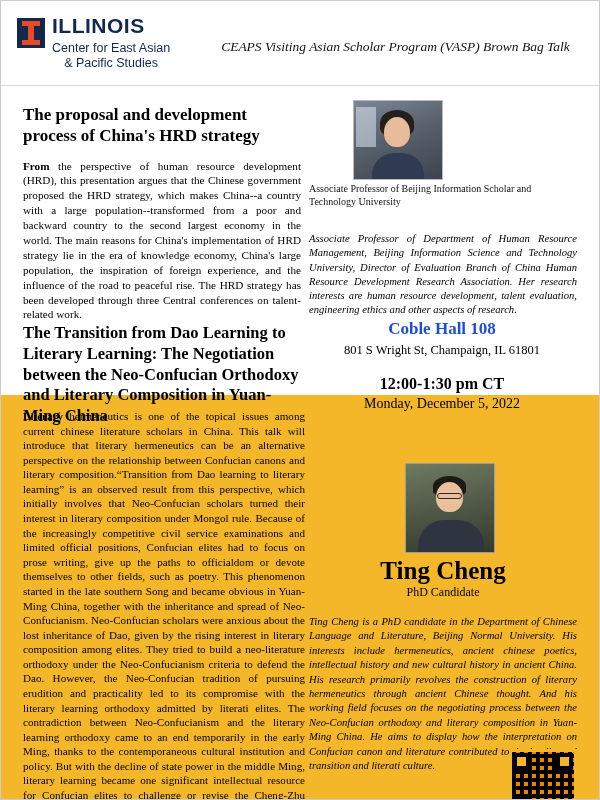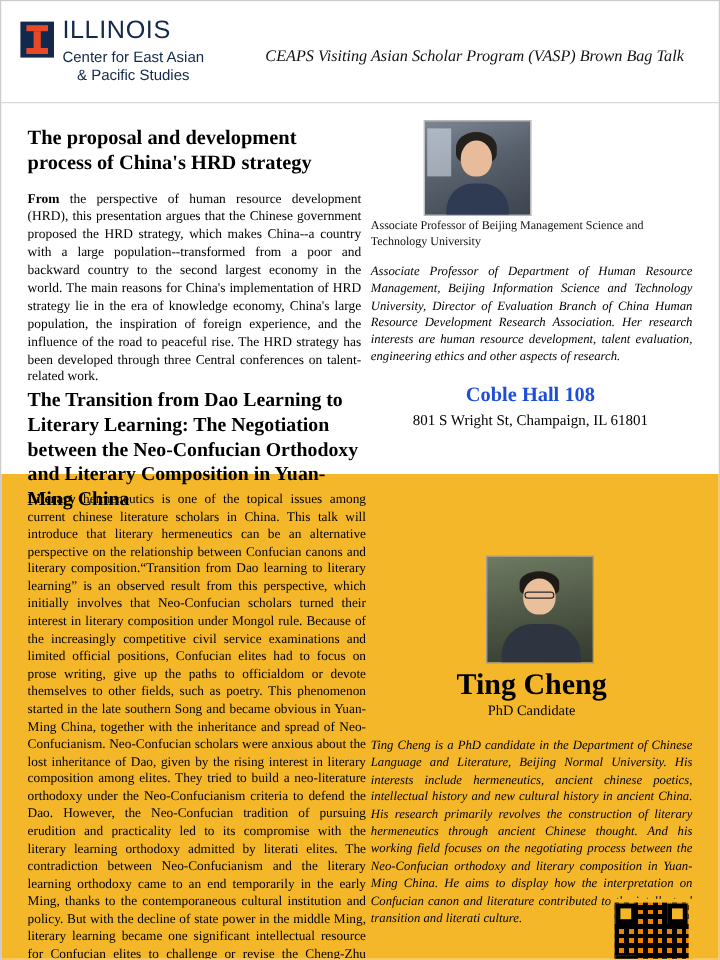--- a/index.html
+++ b/index.html
@@ -65,21 +65,21 @@
     left: 11px;
     top: 8px;
     width: 6px;
     height: 14px;
     background: #E84A27;
     display: block;
   }
   .logo-text { line-height: 1.12; }
   .logo-title {
     font-family: "Liberation Sans", sans-serif;
-    font-weight: normal;
+    font-weight: bold;
     font-size: 21px;
     letter-spacing: 0.5px;
     color: #13294B;
   }
   .logo-sub {
     font-family: "Liberation Sans", sans-serif;
     font-size: 12.5px;
     color: #13294B;
     margin-top: 3px;
     line-height: 1.25;
@@ -173,21 +173,21 @@
     font-size: 10px;
     line-height: 1.25;
     margin-top: 3px;
     color: #111;
   }
   .bio {
     font-style: italic;
     font-size: 10.6px;
     line-height: 1.35;
     text-align: justify;
-    margin-top: 12px;
+    margin-top: 24px;
     color: #000;
   }
 
   
   .section-yellow {
     position: relative;
     background: #F5B72A;
     height: 436px;
     padding: 0 22px;
     box-sizing: border-box;
@@ -371,33 +371,37 @@
       <div class="abstract"><b>From</b><span> the perspective of human resource development (HRD), this presentation argues that the Chinese government proposed the HRD strategy, which makes China--a country with a large population--transformed from a poor and backward country to the second largest economy in the world. The main reasons for China's implementation of HRD strategy lie in the era of knowledge economy, China's large population, the inspiration of foreign experience, and the influence of the road to peaceful rise. The HRD strategy has been developed through three Central conferences on talent-related work.</span></div>
     </div>
 
     <div class="talk1-right">
       <div class="photo1">
         <div class="window"></div>
         <div class="hair"></div>
         <div class="face"></div>
         <div class="body"></div>
       </div>
-      <div class="person-affil">Associate Professor of Beijing Management Science and Technology University</div>
+      <div class="person-affil">Associate Professor of Beijing Information Scholar and Technology University</div>
       <div class="bio">Associate Professor of Department of Human Resource Management, Beijing Information Science and Technology University, Director of Evaluation Branch of China Human Resource Development Research Association. Her research interests are human resource development, talent evaluation, engineering ethics and other aspects of research.</div>
     </div>
   </div>
 
   <div class="section-yellow">
     <div class="talk2-title">The Transition from Dao Learning to Literary Learning: The Negotiation between the Neo-Confucian Orthodoxy and Literary Composition in Yuan-Ming China</div>
 
     <div class="venue-block">
       <div class="venue-name">Coble Hall 108</div>
       <div class="venue-addr">801 S Wright St, Champaign, IL  61801</div>
     </div>
 
+    <div class="time-block">
+      <div class="time-line">12:00-1:30 pm CT</div>
+      <div class="date-line">Monday, December 5, 2022</div>
+    </div>
 
     <div class="talk2-abstract"><b>Literary</b><span> hermeneutics is one of the topical issues among current chinese literature scholars in China. This talk will introduce that literary hermeneutics can be an alternative perspective on the relationship between Confucian canons and literary composition.“Transition from Dao learning to literary learning” is an observed result from this perspective, which initially involves that Neo-Confucian scholars turned their interest in literary composition under Mongol rule. Because of the increasingly competitive civil service examinations and limited official positions, Confucian elites had to focus on prose writing, give up the paths to officialdom or devote themselves to other fields, such as poetry. This phenomenon started in the late southern Song and became obvious in Yuan-Ming China, together with the inheritance and spread of Neo-Confucianism. Neo-Confucian scholars were anxious about the lost inheritance of Dao, given by the rising interest in literary composition among elites. They tried to build a neo-literature orthodoxy under the Neo-Confucianism criteria to defend the Dao. However, the Neo-Confucian tradition of pursuing erudition and practicality led to its compromise with the literary learning orthodoxy admitted by literati elites. The contradiction between Neo-Confucianism and the literary learning orthodoxy came to an end temporarily in the early Ming, thanks to the contemporaneous cultural institution and policy. But with the decline of state power in the middle Ming, literary learning became one significant intellectual resource for Confucian elites to challenge or revise the Cheng-Zhu orthodoxy. This also paved the way for the boom of literary composition in the late Ming.</span></div>
 
     <div class="photo2">
       <div class="hair2"></div>
       <div class="face2"></div>
       <div class="glasses"></div>
       <div class="body2"></div>
     </div>
     <div class="person2-name">Ting Cheng</div>

